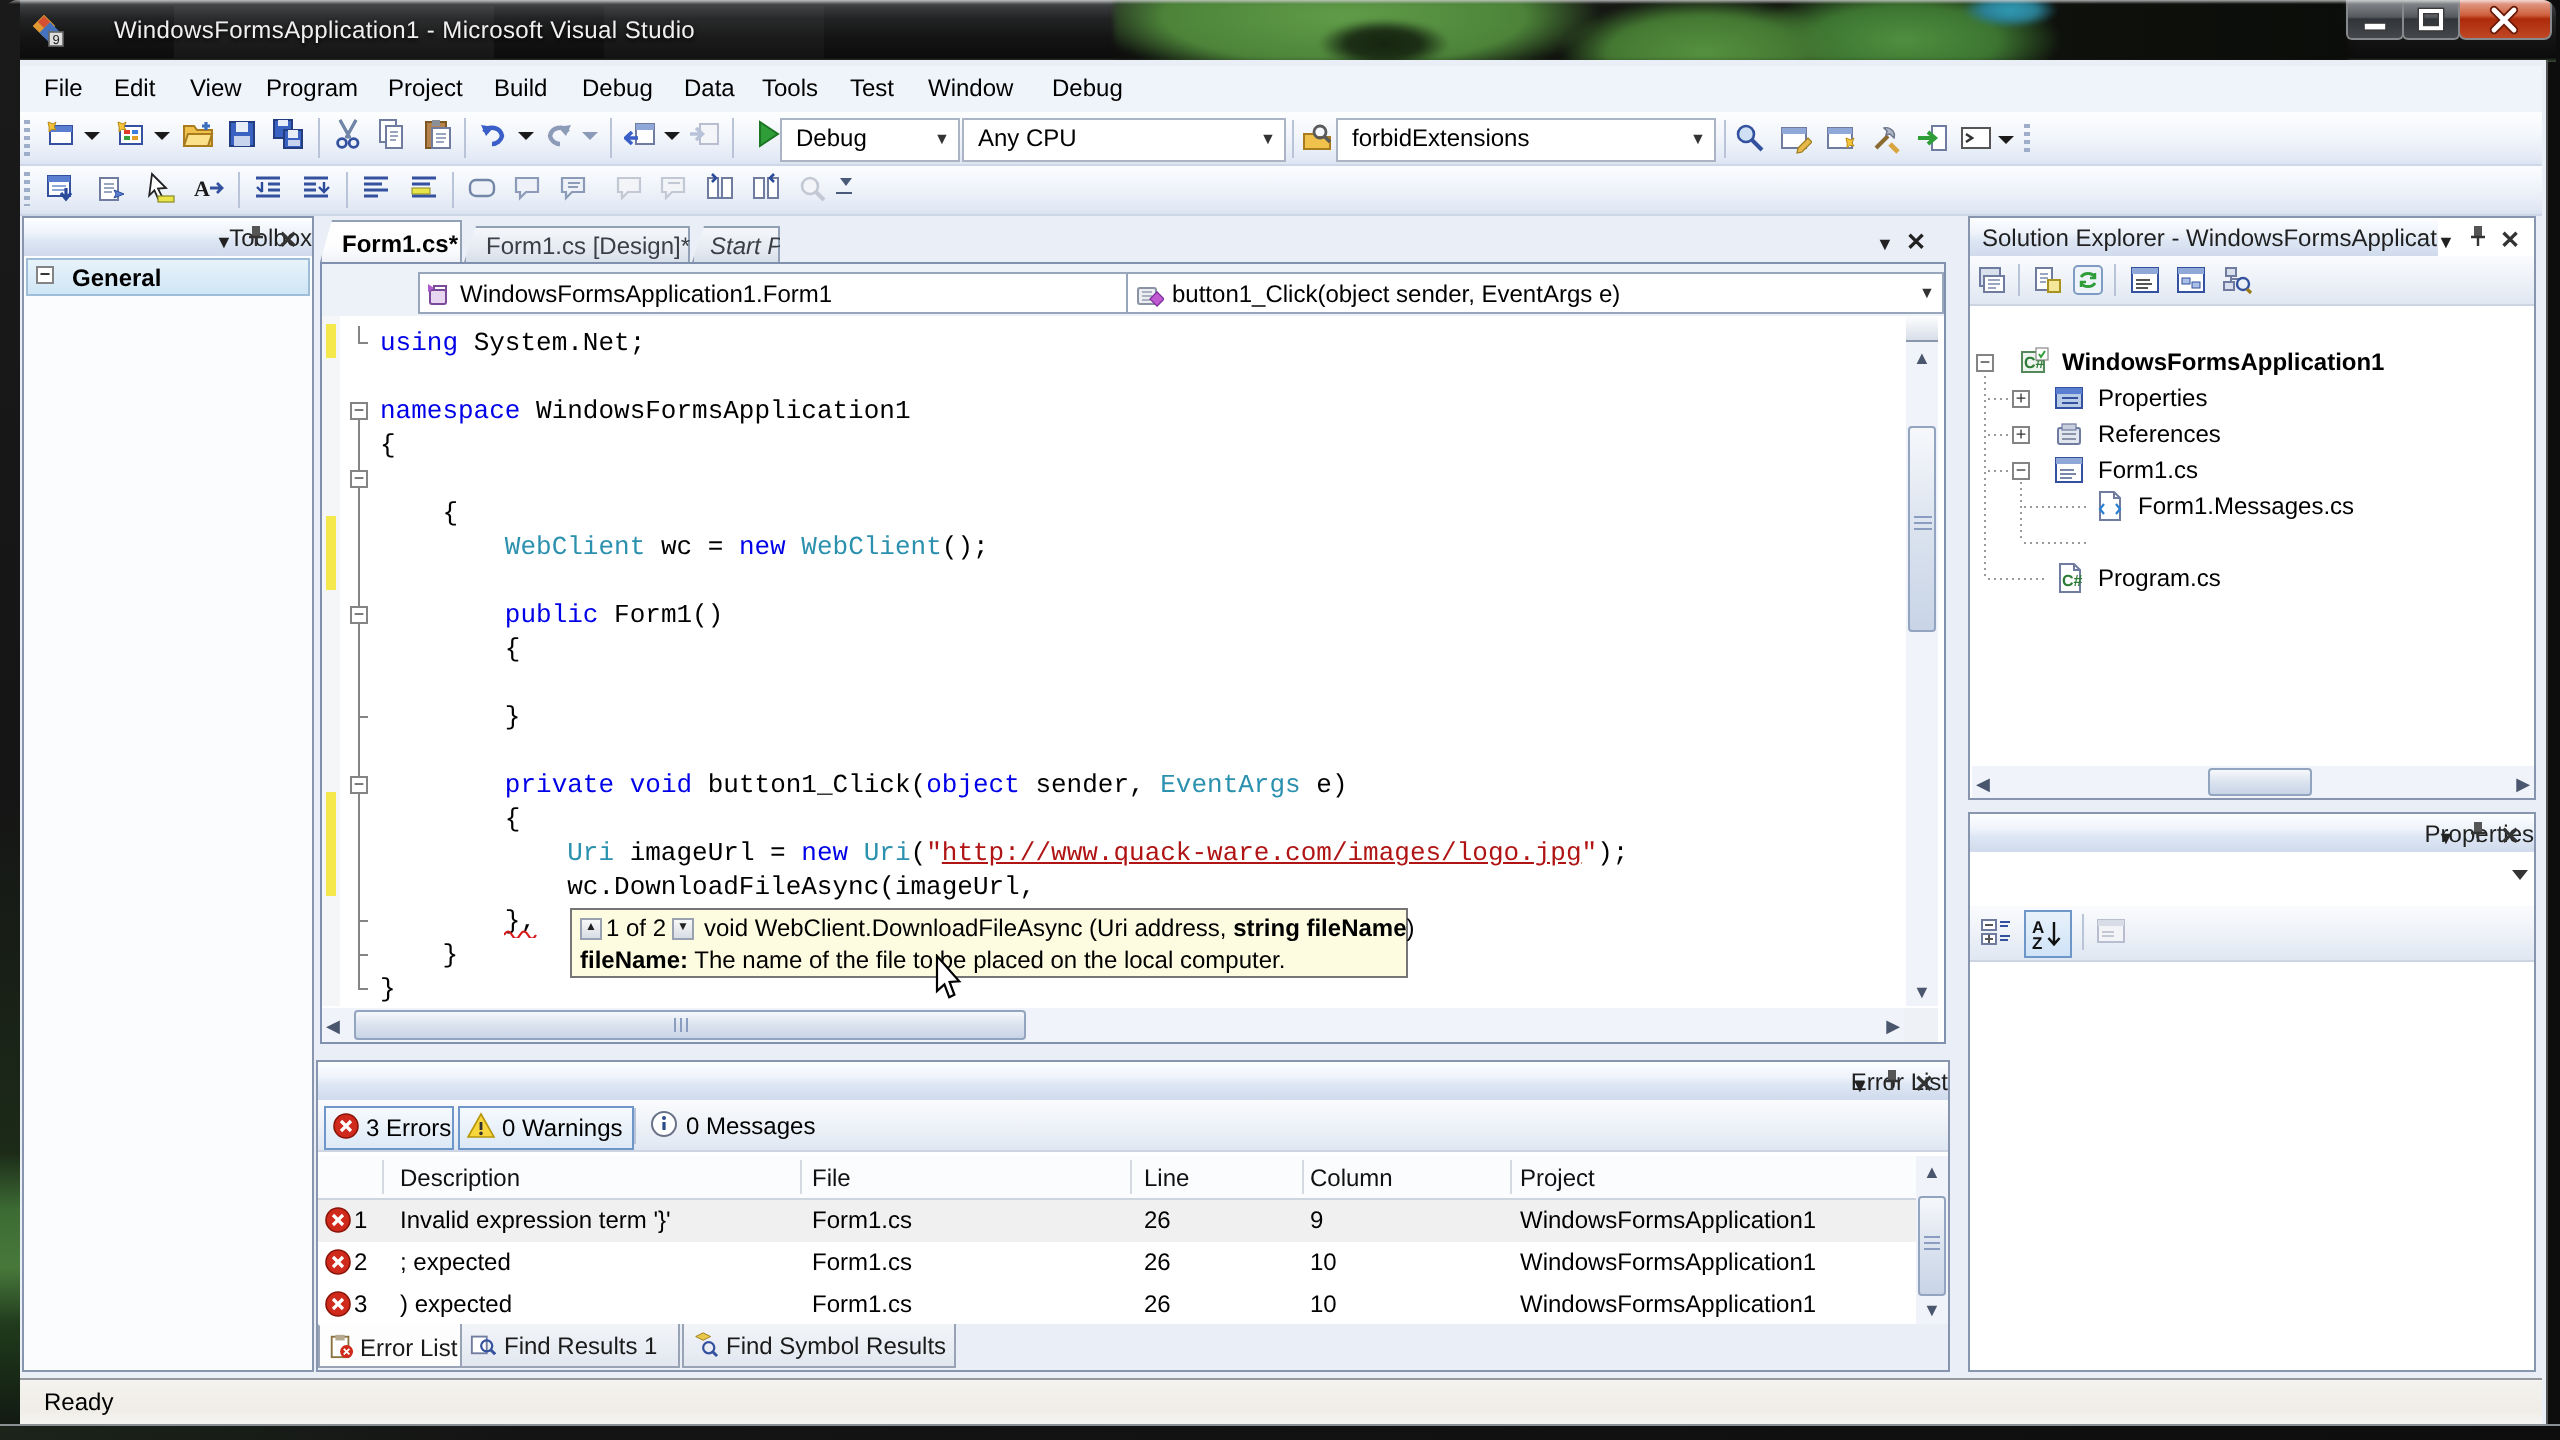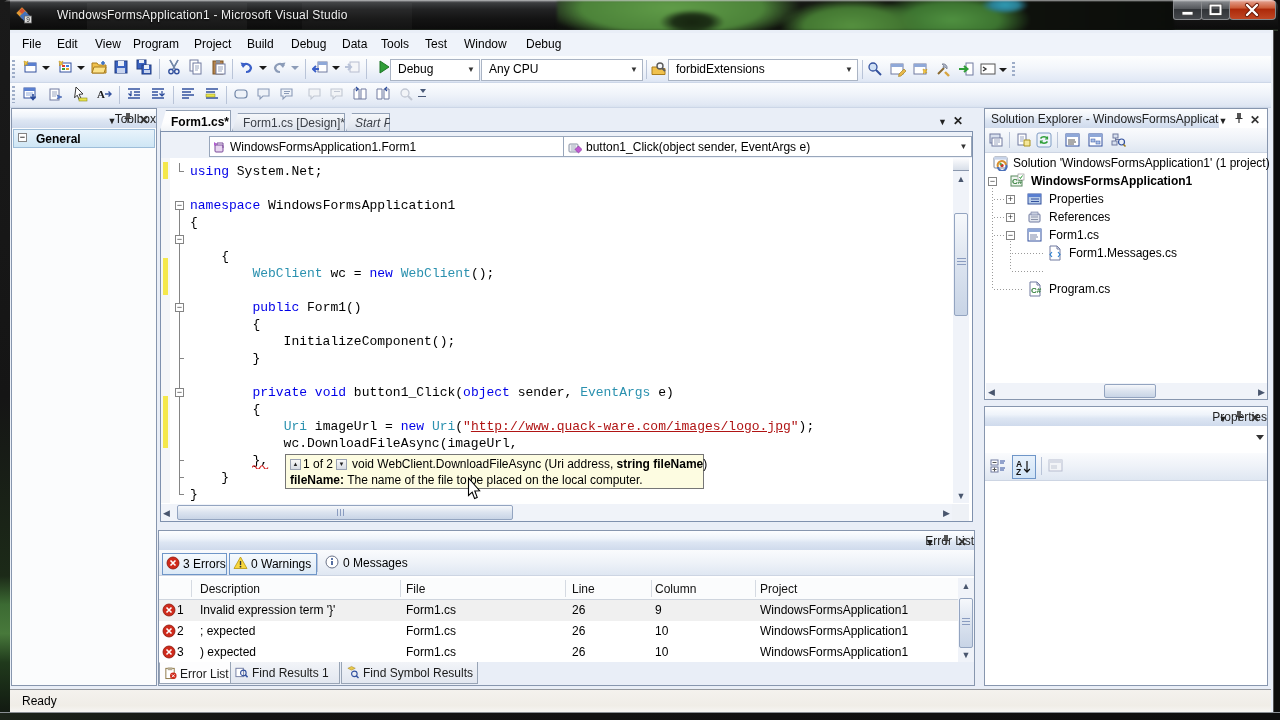--- a/index.html
+++ b/index.html
@@ -403,21 +403,20 @@
   <div class="pm abs" style="left:14px;top:145px">−</div>
   <div class="pm abs" style="left:14px;top:230px">−</div>
 
   <pre class="codeline" style="left:29px;top:5px"><span class="kw">using</span> System.Net;</pre>
   <pre class="codeline" style="left:29px;top:39px"><span class="kw">namespace</span> WindowsFormsApplication1</pre>
   <pre class="codeline" style="left:29px;top:56px">{</pre>
   <pre class="codeline" style="left:29px;top:90px">    {</pre>
   <pre class="codeline" style="left:29px;top:107px">        <span class="ty">WebClient</span> wc = <span class="kw">new</span> <span class="ty">WebClient</span>();</pre>
   <pre class="codeline" style="left:29px;top:141px">        <span class="kw">public</span> Form1()</pre>
   <pre class="codeline" style="left:29px;top:158px">        {</pre>
-  <pre class="codeline" style="left:29px;top:175px">            InitializeComponent();</pre>
   <pre class="codeline" style="left:29px;top:192px">        }</pre>
   <pre class="codeline" style="left:29px;top:226px">        <span class="kw">private</span> <span class="kw">void</span> button1_Click(<span class="kw">object</span> sender, <span class="ty">EventArgs</span> e)</pre>
   <pre class="codeline" style="left:29px;top:243px">        {</pre>
   <pre class="codeline" style="left:29px;top:260px">            <span class="ty">Uri</span> imageUrl = <span class="kw">new</span> <span class="ty">Uri</span>(<span class="st">"<span class="url">http://www.quack-ware.com/images/logo.jpg</span>"</span>);</pre>
   <pre class="codeline" style="left:29px;top:277px">            wc.DownloadFileAsync(imageUrl,</pre>
   <pre class="codeline" style="left:29px;top:294px">        },</pre>
   <pre class="codeline" style="left:29px;top:311px">    }</pre>
   <pre class="codeline" style="left:29px;top:328px">}</pre>
   <svg class="abs" style="left:91px;top:306px" width="17" height="5" viewBox="0 0 17 5">
       <path d="M0 3.5 q2 -3.5 4 0 q2 3.5 4 0 q2 -3.5 4 0 q2 3.5 4 0" fill="none" stroke="#d81c1c" stroke-width="1.1"></path>
@@ -623,31 +622,20 @@
 
   <div class="abs" style="left:1px;top:44px;width:281px;height:230px;background:#fff;font-size:12px;color:#000">
     <div class="dotv" style="left:6px;top:32px;height:105px"></div>
     <div class="doth" style="left:8px;top:46px;width:10px"></div>
     <div class="doth" style="left:8px;top:64px;width:10px"></div>
     <div class="doth" style="left:8px;top:82px;width:10px"></div>
     <div class="doth" style="left:8px;top:136px;width:30px"></div>
     <div class="dotv" style="left:24px;top:88px;height:30px"></div>
     <div class="doth" style="left:26px;top:100px;width:32px"></div>
     <div class="doth" style="left:26px;top:118px;width:32px"></div>
-    <div class="trow" style="top:2px">
-      <svg class="icon16" style="left:7px;top:0" viewBox="0 0 16 16">
-          <rect x="1" y="2" width="13" height="11" rx="1" fill="#fdfdfd" stroke="#7a8699"></rect>
-          <rect x="1" y="2" width="13" height="2.6" fill="#c7d3e8"></rect>
-          <path d="M5 12 a4.2 4.2 0 1 1 8 -2" fill="none" stroke="#d89030" stroke-width="2.1"></path>
-          <path d="M13 10 a4.2 4.2 0 1 1 -8 2" fill="none" stroke="#4a6fb8" stroke-width="2.1"></path>
-          <circle cx="9" cy="10.5" r="1.7" fill="#c83a2a"></circle>
-          <circle cx="7.6" cy="9" r="1.2" fill="#58a848"></circle>
-        </svg>
-      <span class="abs" style="left:27px;top:1px">Solution 'WindowsFormsApplication1' (1 project)</span>
-    </div>
     <div class="trow" style="top:20px">
       <div class="pm abs" style="left:2px;top:4px">−</div>
       <svg class="icon16" style="left:23px;top:0" viewBox="0 0 16 16">
           <rect x="2" y="3" width="11" height="10" fill="#eef4ee" stroke="#55885a"></rect>
           <text x="3" y="11" font-size="8" fill="#2e7d36" font-weight="bold" font-family="Liberation Sans">C#</text>
           <rect x="9" y="1" width="6" height="6" fill="#fff" stroke="#888" stroke-width=".6"></rect>
           <path d="M10.5 4 l1 1.5 2-3" stroke="#2f9e38" fill="none"></path>
         </svg>
       <span class="abs" style="left:45px;top:1px;font-weight:bold">WindowsFormsApplication1</span>
     </div>

